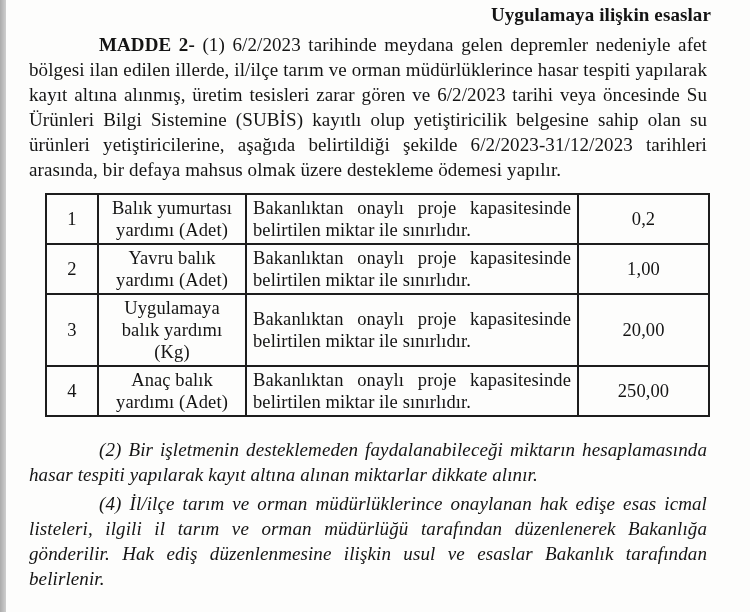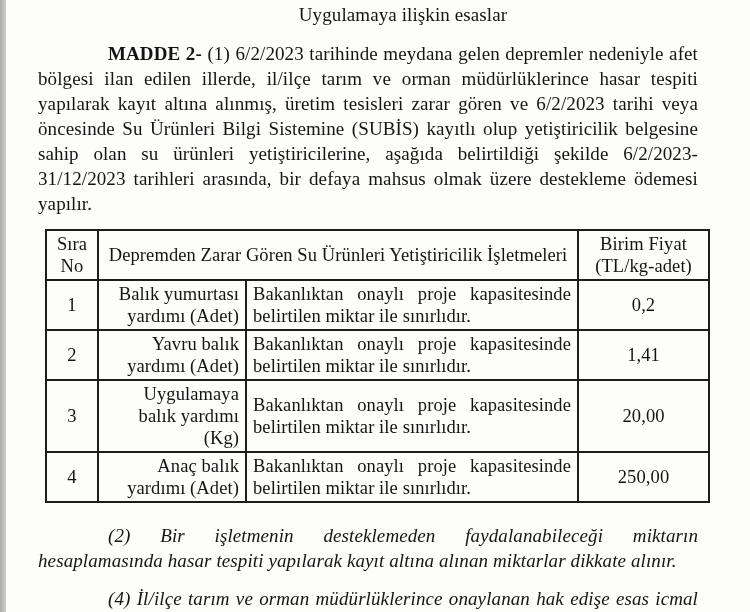--- a/index.html
+++ b/index.html
@@ -25,26 +25,26 @@
     left: 25px; top: 2px;
     width: 686px;
     font-size: 19px;
     line-height: 25px;
     text-align: justify;
     letter-spacing: 0.1px;
   }
   .doc-heading {
     margin: 0 0 0 70px;
     font-size: 19px;
-    font-weight: normal;
-    text-align: center;
+    font-weight: bold;
+    text-align: right;
     line-height: 26px;
   }
   .para {
-    margin: 13px;
+    margin: 4px;
     text-indent: 70px;
   }
   .lead-bold { font-weight: bold; }
   table.support-table {
     border-collapse: collapse;
     table-layout: fixed;
     width: 663px;
     margin: 11px 0 0 20px;
     font-size: 18.5px;
     line-height: 22px;
@@ -53,21 +53,21 @@
     border: 2px solid #1d1d1d;
     padding: 2px 6px;
     vertical-align: middle;
     font-weight: normal;
   }
   col.c-no    { width: 52px; }
   col.c-item  { width: 148px; }
   col.c-desc  { width: 332px; }
   col.c-price { width: 131px; }
   .cell-center { text-align: center; }
-  .cell-item { text-align: right; }
+  .cell-item { text-align: center; }
   .cell-desc { text-align: justify; font-family: Liberation Serif, serif; }
   tr.t-row { height: 46px; }
   tr.t-head { height: 46px; }
   .clauses { margin-top: 20px; }
   .clauses .para { margin-bottom: 2px; font-style: italic; }
 </style>
 </head>
 <body>
 
 <div class="page">
@@ -80,38 +80,33 @@
     <p class="para"><span class="lead-bold">MADDE 2-</span><span> (1) 6/2/2023 tarihinde meydana gelen depremler nedeniyle afet bölgesi ilan edilen illerde, il/ilçe tarım ve orman müdürlüklerince hasar tespiti yapılarak kayıt altına alınmış, üretim tesisleri zarar gören ve 6/2/2023 tarihi veya öncesinde Su Ürünleri Bilgi Sistemine (SUBİS) kayıtlı olup yetiştiricilik belgesine sahip olan su ürünleri yetiştiricilerine, aşağıda belirtildiği şekilde 6/2/2023-31/12/2023 tarihleri arasında, bir defaya mahsus olmak üzere destekleme ödemesi yapılır.</span></p>
 
     <table class="support-table">
       <colgroup>
         <col class="c-no">
           <col class="c-item">
           <col class="c-desc">
           <col class="c-price">
       </colgroup>
       <tbody>
-        <tr class="t-head">
-          <th class="cell-center">Sıra No</th>
-          <th class="cell-center" colspan="2">Depremden Zarar Gören Su Ürünleri Yetiştiricilik İşletmeleri</th>
-          <th class="cell-center">Birim Fiyat (TL/kg-adet)</th>
-        </tr>
 
         <tr class="t-row">
           <td class="cell-center">1</td>
           <td class="cell-item">Balık yumurtası yardımı  (Adet)</td>
           <td class="cell-desc">Bakanlıktan onaylı proje kapasitesinde belirtilen miktar ile sınırlıdır.</td>
           <td class="cell-center">0,2</td>
         </tr>
 
         <tr class="t-row">
           <td class="cell-center">2</td>
           <td class="cell-item">Yavru balık yardımı (Adet)</td>
           <td class="cell-desc">Bakanlıktan onaylı proje kapasitesinde belirtilen miktar ile sınırlıdır.</td>
-          <td class="cell-center">1,41</td>
+          <td class="cell-center">1,00</td>
         </tr>
 
         <tr class="t-row">
           <td class="cell-center">3</td>
           <td class="cell-item">Uygulamaya balık yardımı (Kg)</td>
           <td class="cell-desc">Bakanlıktan onaylı proje kapasitesinde belirtilen miktar ile sınırlıdır.</td>
           <td class="cell-center">20,00</td>
         </tr>
 
         <tr class="t-row">

